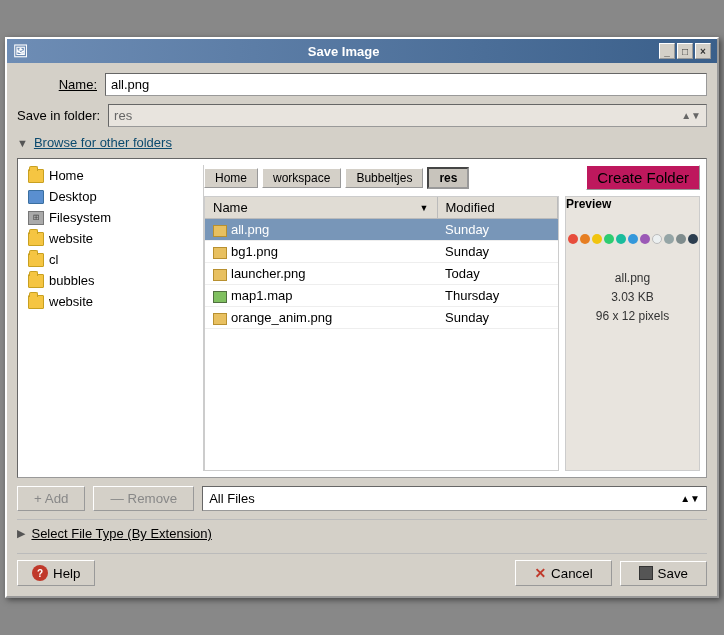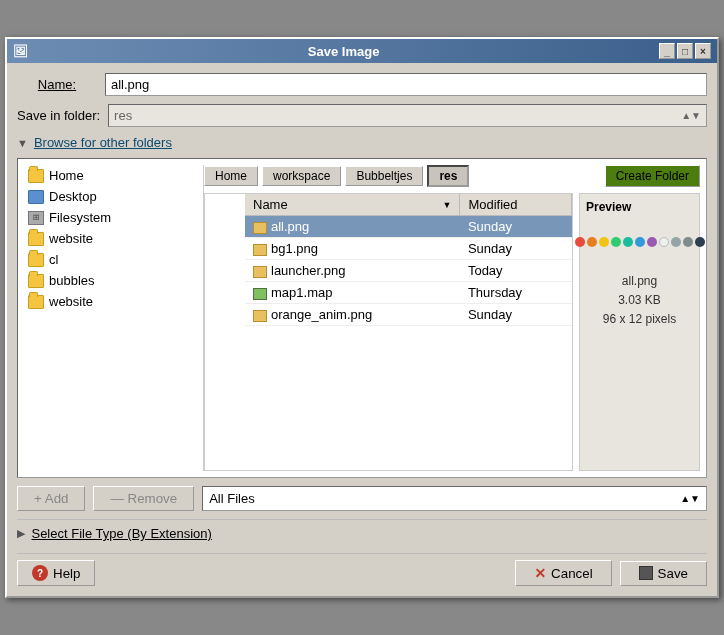--- a/index.html
+++ b/index.html
@@ -53,21 +53,21 @@
       padding: 10px;
     }
     .name-row {
       display: flex;
       align-items: center;
       gap: 8px;
       margin-bottom: 8px;
     }
     .name-label {
       min-width: 80px;
-      text-align: center;
+      text-align: right;
       text-decoration: underline;
     }
     .name-input {
       flex: 1;
       border: 1px solid #999;
       border-top: 1px solid #666;
       border-left: 1px solid #666;
       background: white;
       padding: 3px 5px;
       font-size: 13px;
@@ -201,37 +201,36 @@
       font-size: 12px;
     }
     .breadcrumb-btn.current {
       border: 2px inset #999;
       background: #c8c4bc;
       font-weight: bold;
     }
     .create-folder-btn {
       margin-left: auto;
       padding: 3px 10px;
-      background: #4d7c0f;
+      background: #be185d;
       border: 1px solid #999;
       border-top: 1px solid #fff;
       border-left: 1px solid #fff;
       cursor: pointer;
-      font-size: 12px;
+      font-size: 15px;
     }
     .file-list-area {
       flex: 1;
       display: flex;
       gap: 6px;
     }
     .file-table {
       flex: 1;
       border: 1px solid #ccc;
       overflow-y: auto;
-      padding-left: 40px;
     }
     .file-table table {
       width: 100%;
       border-collapse: collapse;
     }
     .file-table th {
       background: #e0dcd4;
       border-bottom: 1px solid #bbb;
       border-right: 1px solid #bbb;
       padding: 3px 8px;
@@ -258,26 +257,26 @@
     .map-icon-sm {
       display: inline-block;
       width: 14px;
       height: 12px;
       background: #80c060;
       border: 1px solid #507040;
       margin-right: 4px;
       vertical-align: middle;
     }
     .preview-panel {
-      width: 121px;
+      width: 135px;
       border: 1px solid #ccc;
       display: flex;
       flex-direction: column;
       align-items: center;
-      padding: 6px;
+      padding: 0;
       background: #e8e4de;
     }
     .preview-title {
       font-weight: bold;
       font-size: 12px;
       margin-bottom: 8px;
       align-self: flex-start;
     }
     .preview-image {
       width: 110px;

